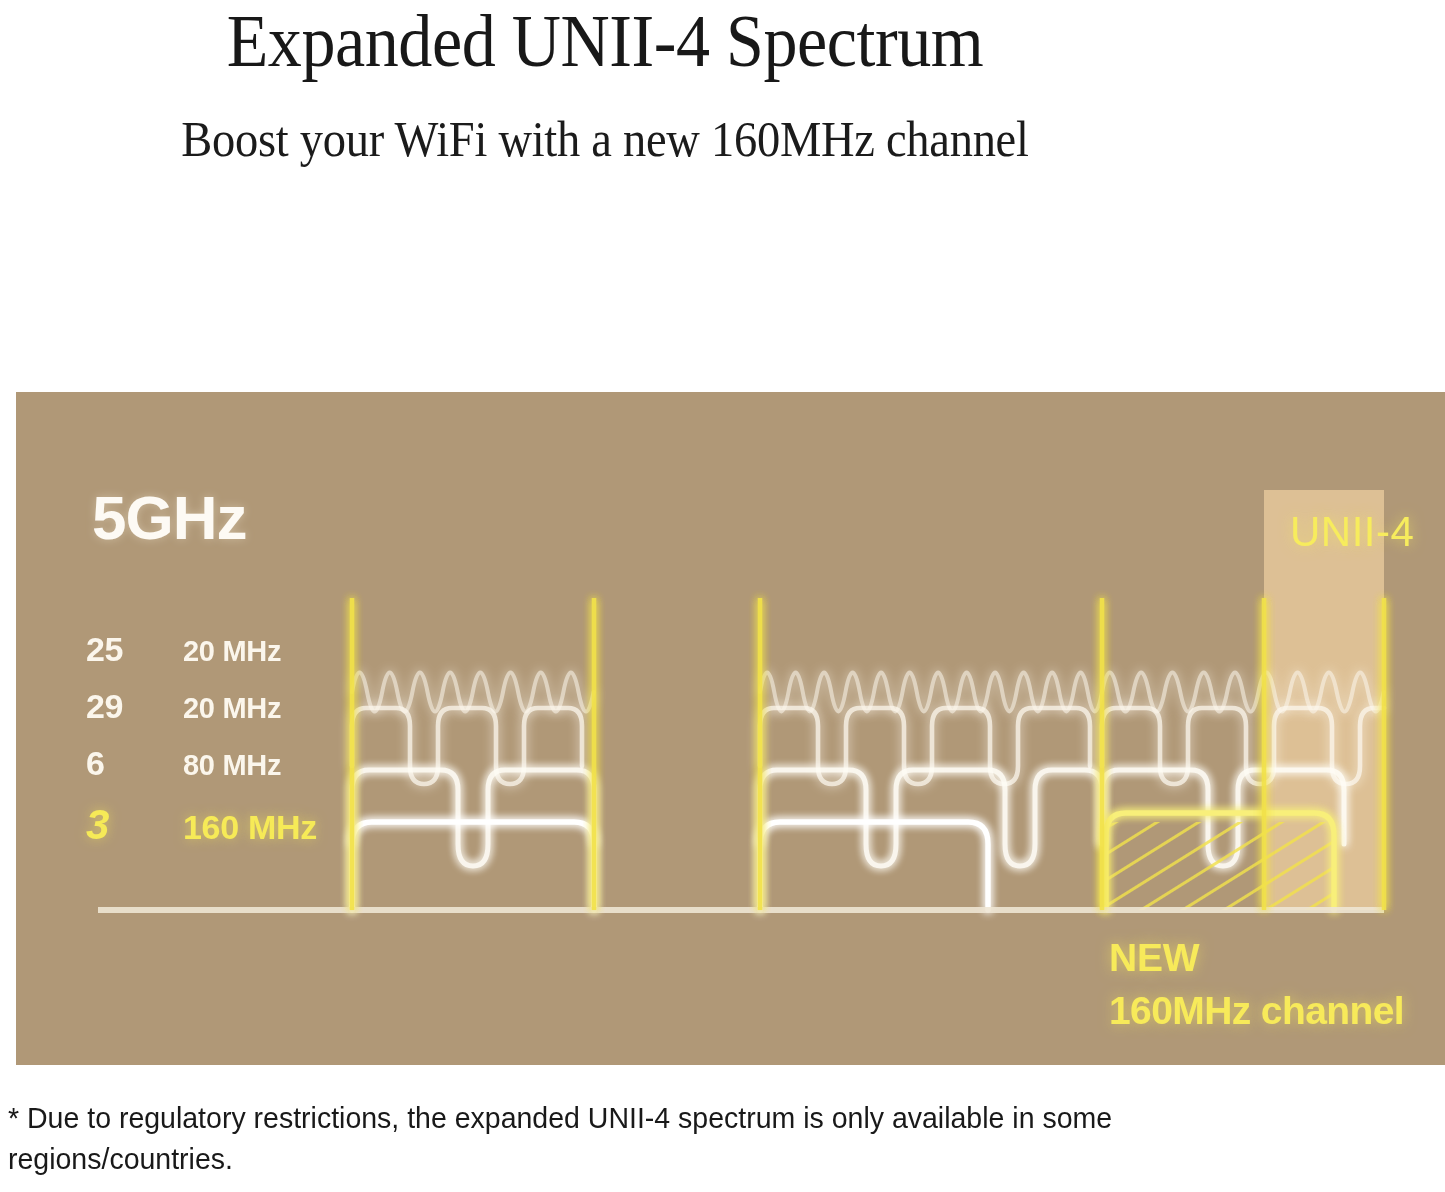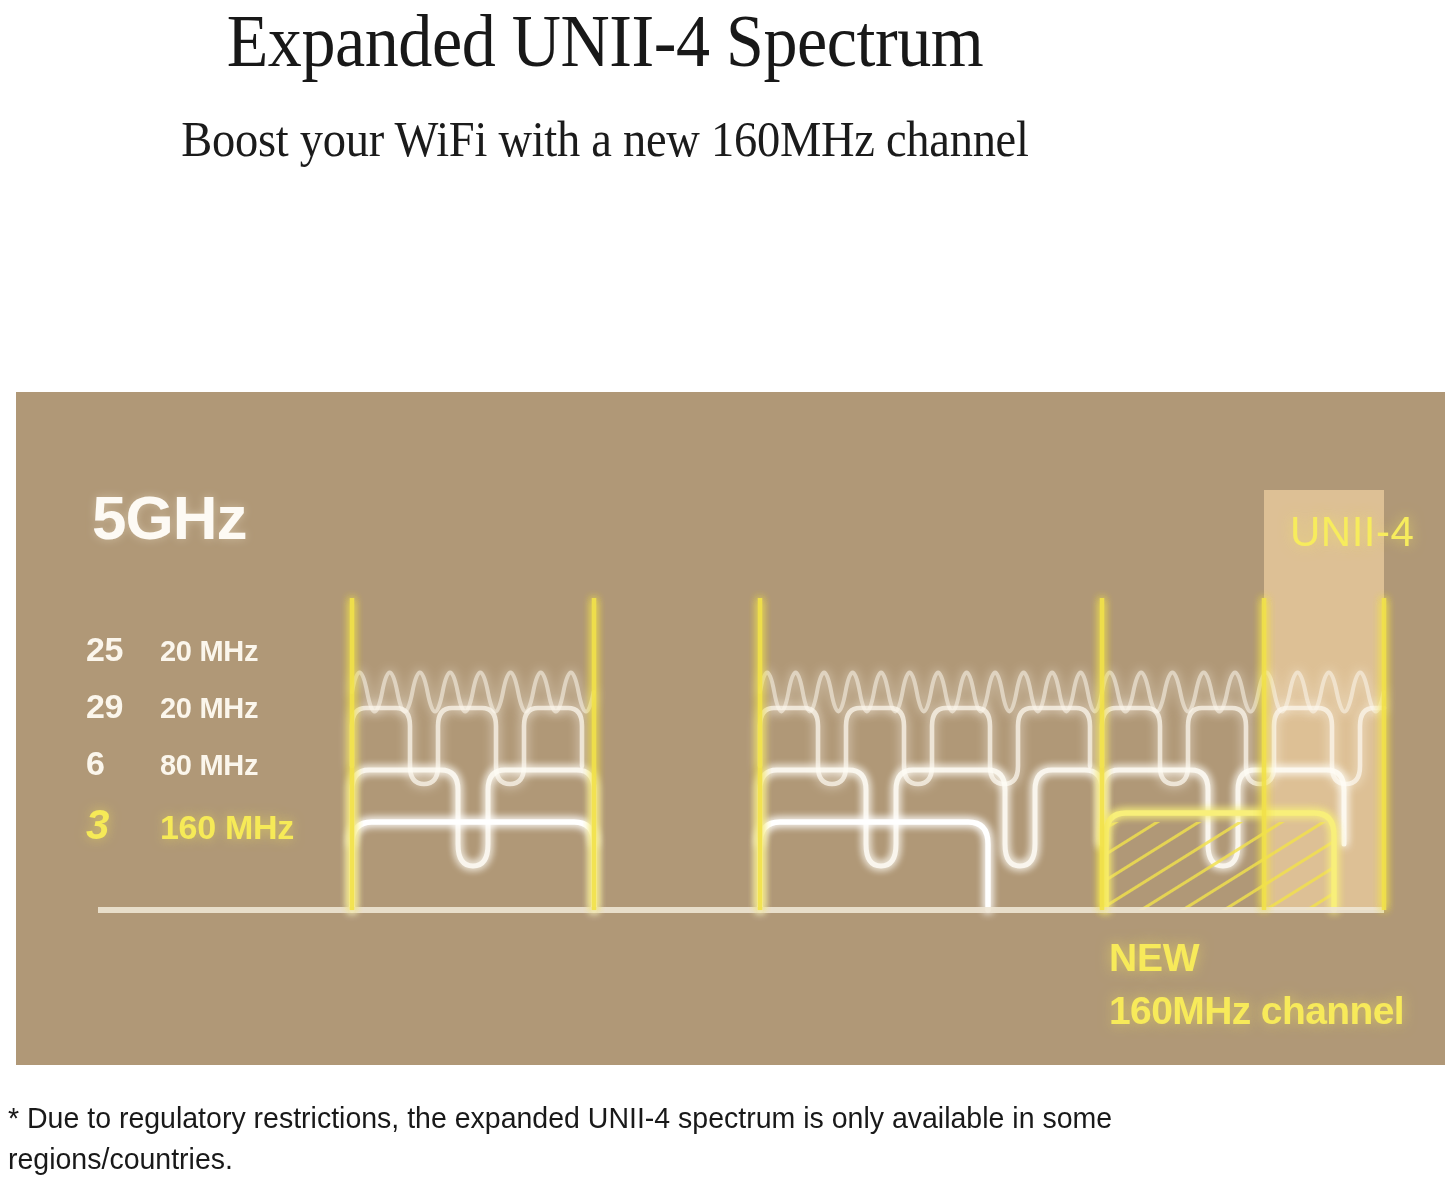--- a/index.html
+++ b/index.html
@@ -80,21 +80,21 @@
   }
   .legend-count {
     width: 62px;
     text-align: left;
     font-size: 34px;
     font-weight: 700;
     color: #fbf6ec;
     letter-spacing: -0.5px;
   }
   .legend-width {
-    margin-left: 12px;
+    margin-left: 35px;
     font-size: 29px;
     font-weight: 700;
     color: #fbf6ec;
     letter-spacing: -0.3px;
   }
   .legend-row.highlight .legend-count {
     font-size: 42px;
     font-style: italic;
     color: #f6ea57;
     text-shadow: 0 0 12px rgba(246,234,87,.55);

